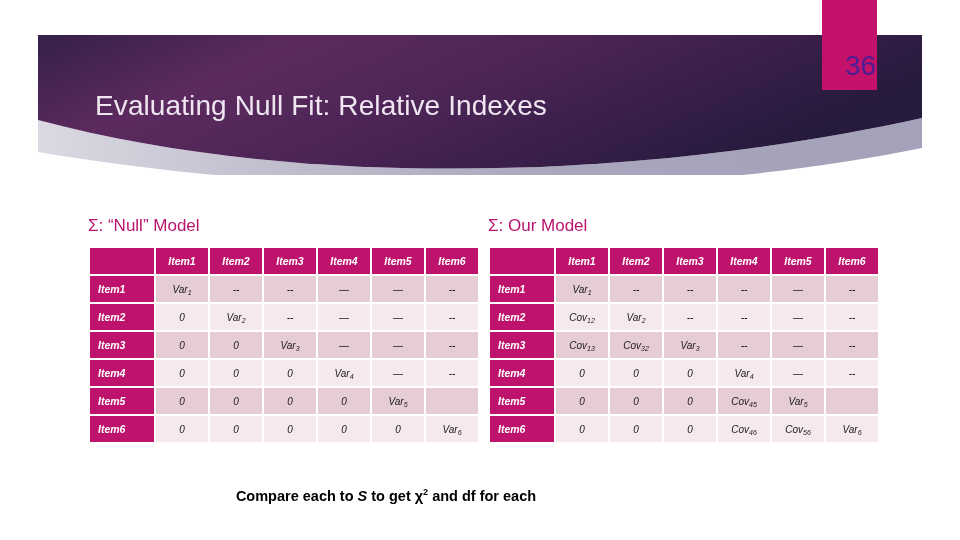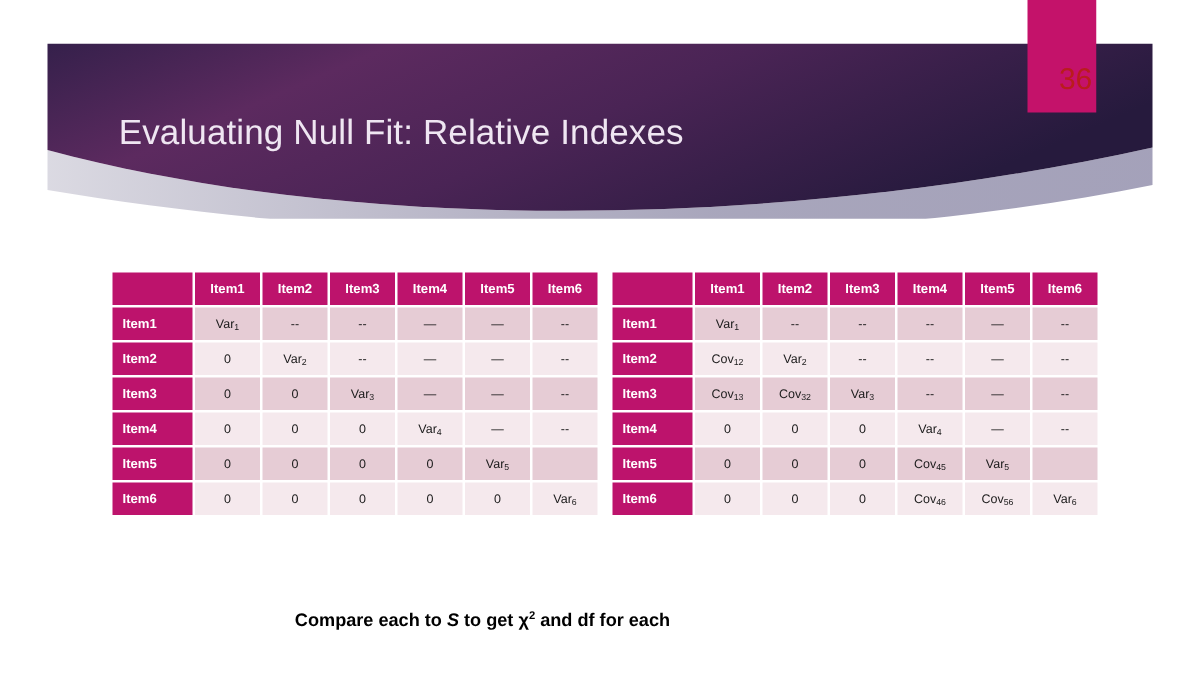--- a/index.html
+++ b/index.html
@@ -45,22 +45,22 @@
     width: 55px;
     height: 90px;
     background: #c4126a;
   }
   #slide-number {
     position: absolute;
     left: 822px;
     top: 50px;
     width: 77px;
     text-align: center;
-    font-size: 24px;
-    color: #b91c1c;
+    font-size: 28px;
+    color: #4c1d95;
     font-weight: 400;
   }
 
   
   .panel {
     position: absolute;
     top: 216px;
   }
   #panel-null  { left: 88px; }
   #panel-our   { left: 488px; }
@@ -70,20 +70,21 @@
     color: #b9156c;
     margin: 0 0 10px 0;
     white-space: nowrap;
     line-height: 20px;
   }
 
   table.matrix {
     border-collapse: separate;
     border-spacing: 2px;
     table-layout: fixed;
+    font-style: italic;
   }
   table.matrix td,
   table.matrix th {
     width: 52px;
     height: 26px;
     padding: 0;
     text-align: center;
     vertical-align: middle;
     font-size: 10px;
     font-weight: 400;
@@ -157,20 +158,21 @@
 
     <path d="M 38 35 L 922 35 L 922 118 C 640 180, 300 190, 38 120 Z" fill="url(#bandGrad)"></path>
   </svg>
 </div>
 
 <div id="slide-number-box"></div>
 <div id="slide-number">36</div>
 <div id="slide-title">Evaluating Null Fit: Relative Indexes</div>
 
 <div class="panel" id="panel-null">
+  <div class="panel-title">Σ: “Null” Model</div>
   <table class="matrix">
     <thead>
       <tr>
         <th class="corner"></th>
         <th class="colhead">Item1</th>
         <th class="colhead">Item2</th>
         <th class="colhead">Item3</th>
         <th class="colhead">Item4</th>
         <th class="colhead">Item5</th>
         <th class="colhead">Item6</th>
@@ -229,20 +231,21 @@
           <td class="cell"><span>0</span></td>
           <td class="cell"><span>0</span></td>
           <td class="cell"><span>0</span></td>
           <td class="cell"><span>Var</span><sub>6</sub></td>
         </tr>
       </tbody>
   </table>
 </div>
 
 <div class="panel" id="panel-our">
+  <div class="panel-title">Σ: Our Model</div>
   <table class="matrix">
     <thead>
       <tr>
         <th class="corner"></th>
         <th class="colhead">Item1</th>
         <th class="colhead">Item2</th>
         <th class="colhead">Item3</th>
         <th class="colhead">Item4</th>
         <th class="colhead">Item5</th>
         <th class="colhead">Item6</th>

